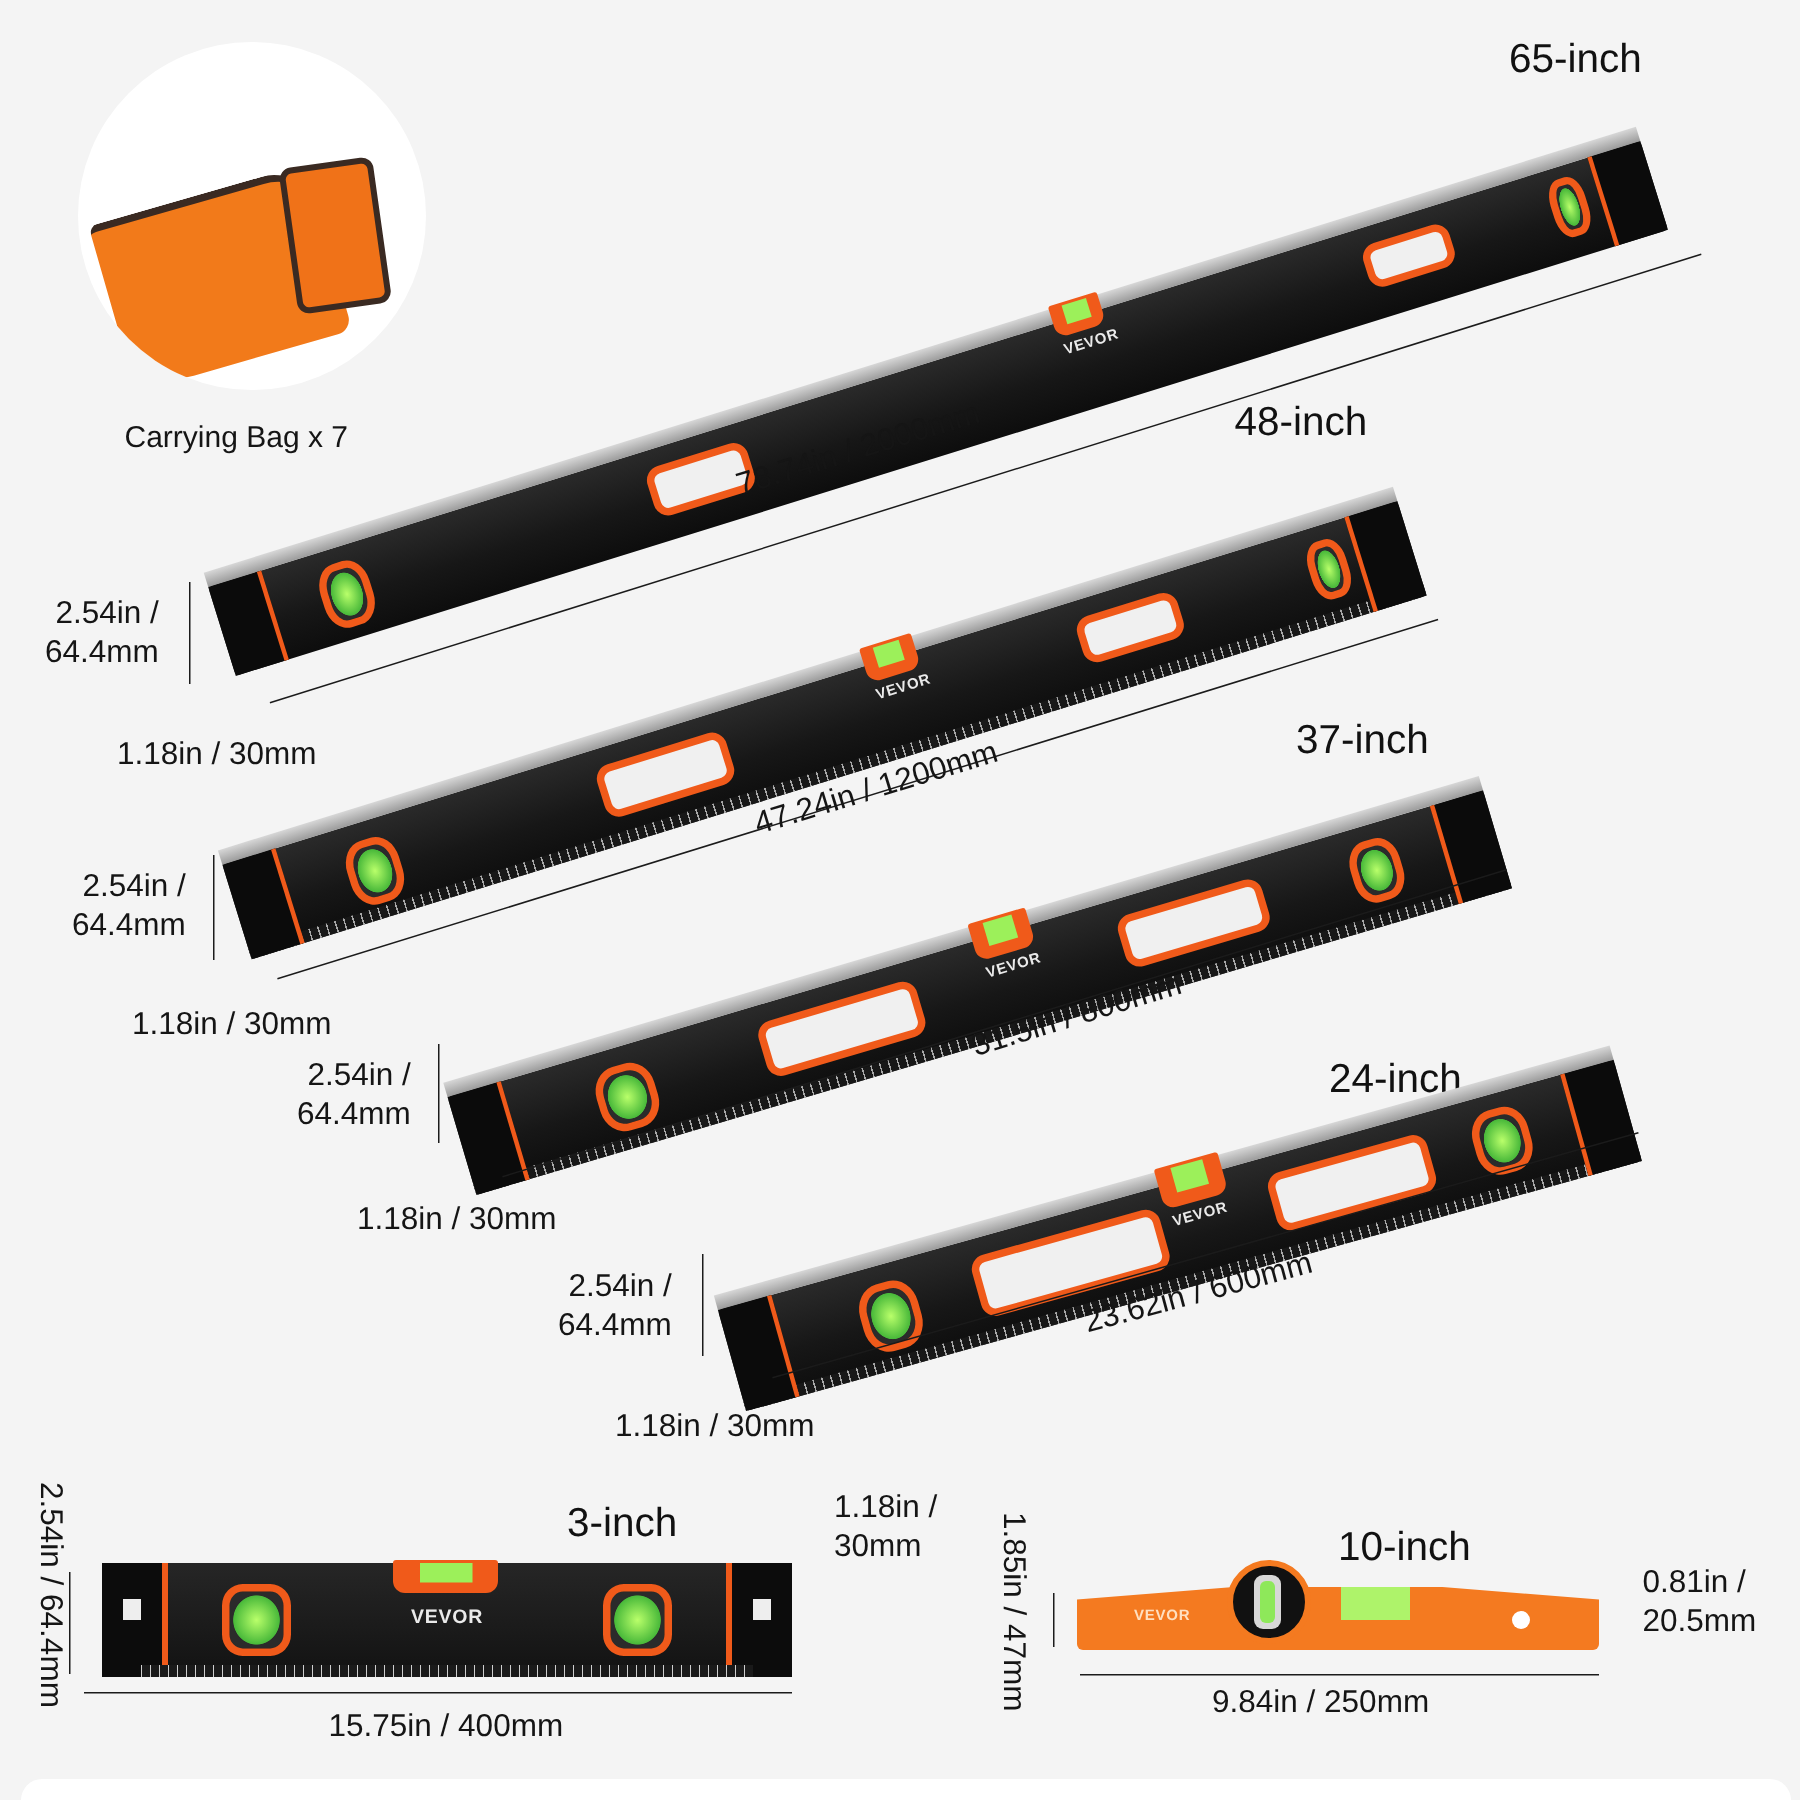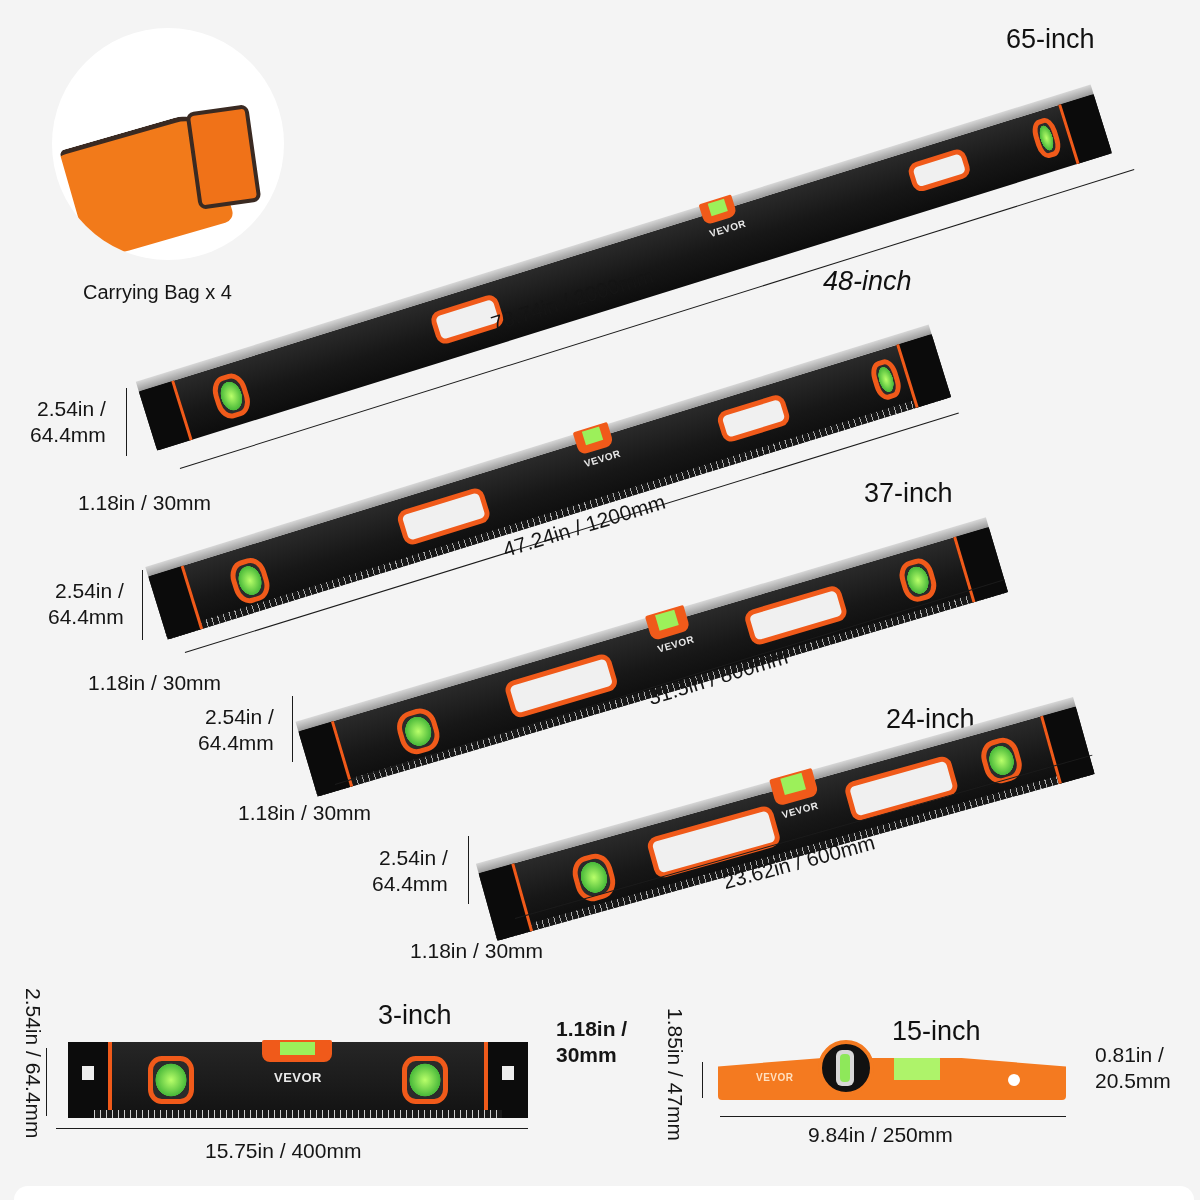--- a/index.html
+++ b/index.html
@@ -41,21 +41,21 @@
   .line { position:absolute; background:#1b1b1b; transform-origin:left center; height:1.4px; }
   .vline { position:absolute; background:#1b1b1b; width:1.4px; }
 </style>
 </head>
 <body>
 
 <div class="bag-circle">
   <div class="bag-body"></div>
   <div class="bag-flap"></div>
 </div>
-<div class="lbl" style="left:83px;top:280px;font-size:20px;">Carrying Bag x 4</div>
+<div class="lbl" style="left:83px;top:280px;font-size:20px;">Carrying Bag x 7</div>
 
 <div class="size-title" style="left:1006px;top:24px;">65-inch</div>
 <div class="level-bar" style="left:148px;top:390px;width:1000px;height:62px;transform:rotate(-17.3deg);">
   <div class="topface"></div>
   <div class="endcap"></div>
   <div class="endcap r"></div>
   <div class="vial" style="left:70px;top:10px;width:34px;height:44px;"></div>
   <div class="handle" style="left:300px;top:12px;width:70px;height:34px;"></div>
   <div class="topvial" style="left:590px;top:-12px;width:34px;height:22px;"></div>
   <div class="brand" style="left:592px;top:14px;">VEVOR</div>
@@ -64,21 +64,21 @@
 </div>
 <div class="line" style="left:180px;top:468px;width:1000px;transform:rotate(-17.4deg);"></div>
 <div class="lbl" style="left:488px;top:312px;transform:rotate(-17deg);transform-origin:left top;">78.74in / 2000mm</div>
 <div class="vline" style="left:126px;top:388px;height:68px;"></div>
 <div class="lbl" style="left:30px;top:396px;text-align:right;">
   <span>2.54in /</span><br>
   <span>64.4mm</span>
 </div>
 <div class="lbl" style="left:78px;top:490px;">1.18in / 30mm</div>
 
-<div class="size-title" style="left:823px;top:266px;font-style:italic;">48-inch</div>
+<div class="size-title" style="left:823px;top:266px;">48-inch</div>
 <div class="level-bar" style="left:158px;top:575px;width:820px;height:66px;transform:rotate(-17.2deg);">
   <div class="topface"></div>
   <div class="ruler"></div>
   <div class="endcap"></div>
   <div class="endcap r"></div>
   <div class="vial" style="left:78px;top:12px;width:36px;height:44px;"></div>
   <div class="handle" style="left:255px;top:12px;width:90px;height:36px;"></div>
   <div class="topvial" style="left:448px;top:-12px;width:36px;height:24px;"></div>
   <div class="brand" style="left:450px;top:16px;">VEVOR</div>
   <div class="handle" style="left:590px;top:12px;width:70px;height:32px;"></div>
@@ -145,27 +145,27 @@
   <div class="abs" style="right:14px;top:24px;width:12px;height:14px;background:#eee;"></div>
   <div class="vial" style="left:80px;top:14px;width:46px;height:48px;border-radius:30%;"></div>
   <div class="vial" style="left:334px;top:14px;width:46px;height:48px;border-radius:30%;"></div>
   <div class="topvial" style="left:194px;top:-2px;width:70px;height:22px;"></div>
   <div class="brand" style="left:206px;top:28px;font-size:13px;">VEVOR</div>
   <div class="ruler abs" style="left:26px;right:26px;bottom:0;height:8px;background:repeating-linear-gradient(90deg,#cfcfcf 0 1px,#1a1a1a 1px 6px);"></div>
 </div>
 <div class="vline" style="left:46px;top:1048px;height:68px;"></div>
 <div class="lbl" style="left:8px;top:1160px;transform:rotate(90deg);transform-origin:left top;left:46px;top:988px;">2.54in / 64.4mm</div>
 <div class="abs" style="left:56px;top:1128px;width:472px;height:1.4px;background:#1b1b1b;"></div>
-<div class="lbl" style="left:205px;top:1138px;">15.75in / 400mm</div>
-<div class="lbl" style="left:556px;top:1016px;font-weight:bold;">
+<div class="lbl" style="left:219px;top:1138px;">15.75in / 400mm</div>
+<div class="lbl" style="left:556px;top:992px;">
   <span>1.18in /</span><br>
   <span>30mm</span>
 </div>
 
-<div class="size-title" style="left:892px;top:1016px;">15-inch</div>
+<div class="size-title" style="left:892px;top:1016px;">10-inch</div>
 <div class="abs" style="left:718px;top:1058px;width:348px;height:42px;background:#f47a20;border-radius:6px 6px 4px 4px;clip-path:polygon(0 20%,30% 0,70% 0,100% 20%,100% 100%,0 100%);">
   <div class="brand" style="left:38px;top:14px;font-size:10px;color:#ffe0c0;">VEVOR</div>
   <div class="abs" style="left:290px;top:16px;width:12px;height:12px;border-radius:50%;background:#fff;"></div>
   <div class="abs" style="left:176px;top:0;width:46px;height:22px;background:#aef36a;"></div>
 </div>
 <div class="abs" style="left:818px;top:1040px;width:56px;height:56px;border-radius:50%;background:#111;border:4px solid #f47a20;box-sizing:border-box;">
   <div class="abs" style="left:14px;top:6px;width:18px;height:36px;background:#d8d8d8;border-radius:6px;"></div>
   <div class="abs" style="left:18px;top:10px;width:10px;height:28px;background:#8ee85a;border-radius:4px;"></div>
 </div>
 <div class="vline" style="left:702px;top:1062px;height:36px;"></div>

